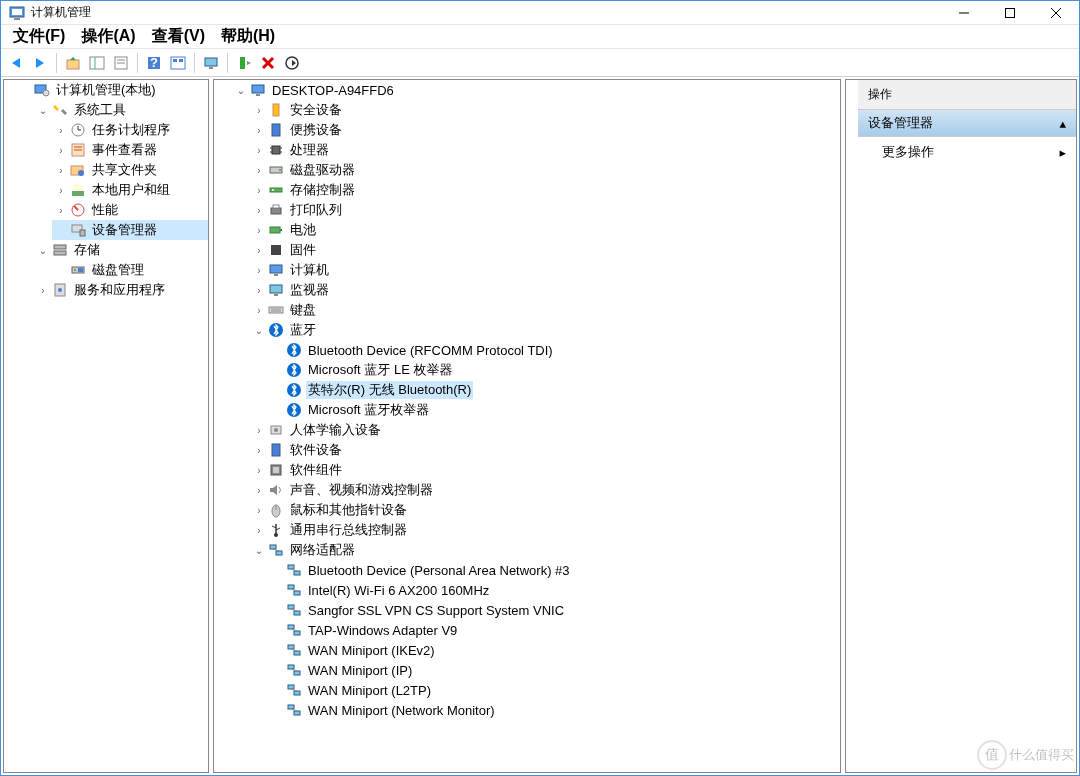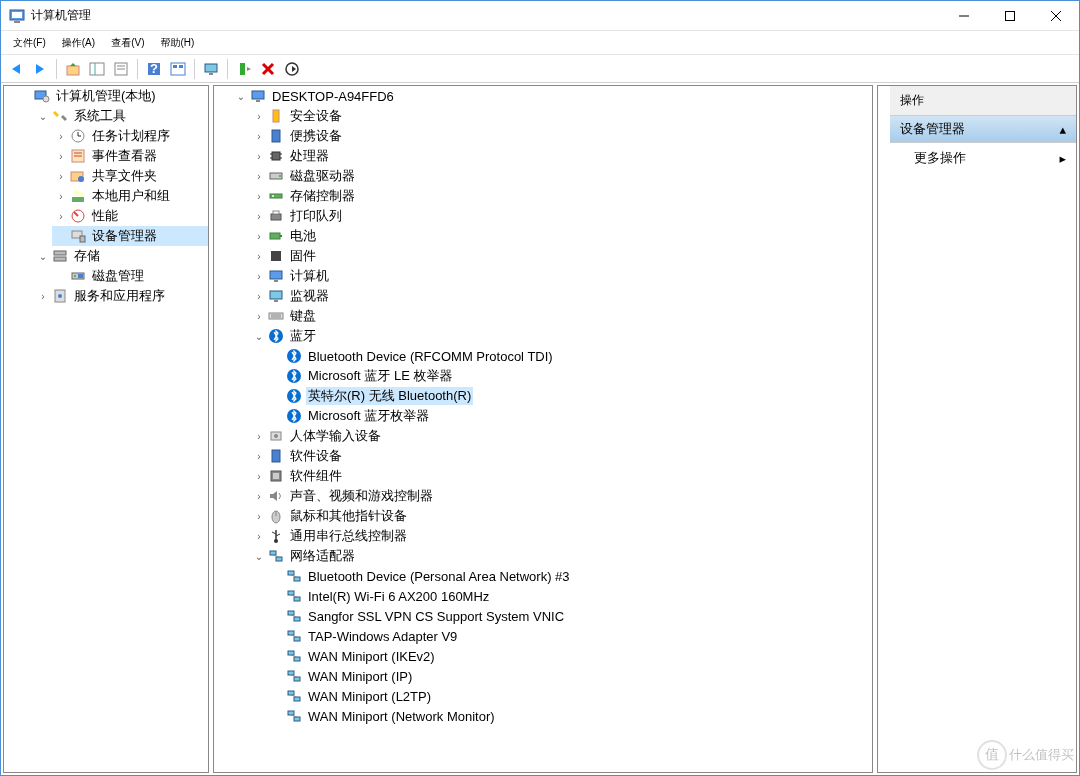--- a/index.html
+++ b/index.html
@@ -1,35 +1,35 @@
 <!DOCTYPE html>
 <html><head>
 <meta charset="utf-8">
 <style>
 * { box-sizing: border-box; margin: 0; padding: 0; font-family: "Microsoft YaHei", "Segoe UI", sans-serif; font-size: 13px; }
 html, body { width: 1080px; height: 776px; background: #fff; overflow: hidden; }
 .window { width: 100%; height: 100%; border: 1px solid #4a90d9; display: flex; flex-direction: column; }
 
-.titlebar { height: 30px; display: flex; align-items: center; background: #fff; border-bottom: 1px solid #e5e5e5; }
+.titlebar { height: 24px; display: flex; align-items: center; background: #fff; border-bottom: 1px solid #e5e5e5; }
 .titlebar .app-icon { width: 16px; height: 16px; margin: 0 6px 0 8px; }
 .titlebar .title { flex: 1; font-size: 12px; }
 .win-btn { width: 46px; height: 30px; display: flex; align-items: center; justify-content: center; }
 
 .menubar { height: 24px; display: flex; align-items: center; padding: 0 4px; border-bottom: 1px solid #e5e5e5; }
-.menu-item { padding: 2px 8px; font-size: 10px; }
+.menu-item { padding: 2px 8px; font-size: 16px; font-weight: bold; }
 
 .toolbar { height: 28px; display: flex; align-items: center; padding: 2px 4px; border-bottom: 1px solid #d0d0d0; gap: 2px; }
 .tbtn { width: 22px; height: 22px; display: flex; align-items: center; justify-content: center; border: 1px solid transparent; }
 .tsep { width: 1px; height: 20px; background: #d0d0d0; margin: 0 3px; }
 
 .content { flex: 1; display: flex; overflow: hidden; }
 .pane { border: 1px solid #888; margin: 2px; overflow: auto; background: #fff; padding-left: 12px; }
 .left-pane { width: 206px; }
 .mid-pane { flex: 1; }
-.right-pane { width: 200px; overflow: hidden; }
+.right-pane { width: 232px; overflow: hidden; }
 
 .tree-node { white-space: nowrap; }
 .node-row { display: flex; align-items: center; height: 20px; padding-left: 2px; cursor: default; }
 .node-row.selected { background: #cce8ff; }
 .node-label.highlighted { background: #cce8ff; }
 .expander { width: 14px; height: 14px; display: flex; align-items: center; justify-content: center; color: #666; font-size: 10px; margin-right: 2px; }
 .expander.none { visibility: hidden; }
 .node-icon { width: 16px; height: 16px; margin-right: 4px; flex-shrink: 0; }
 .node-label { font-size: 13px; padding: 0 2px; }
 .children { padding-left: 18px; }

